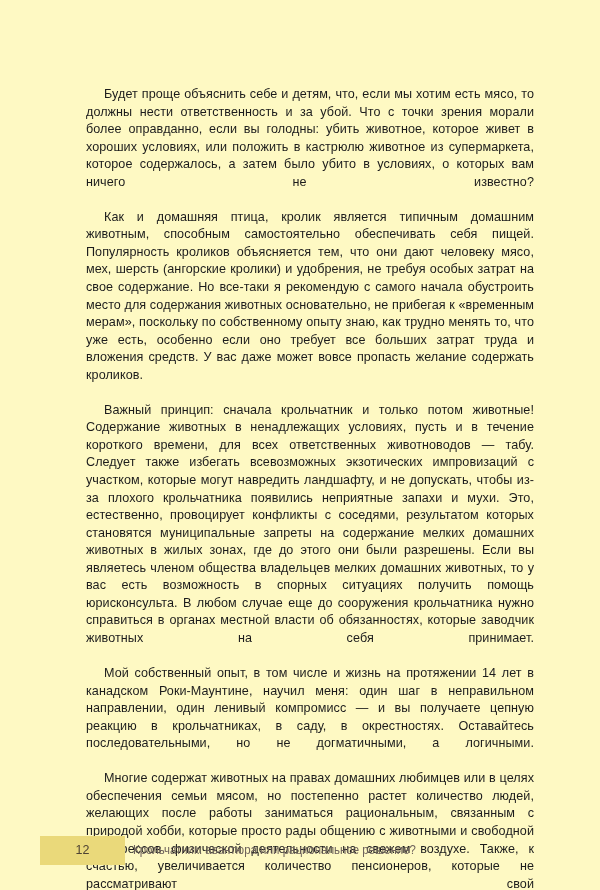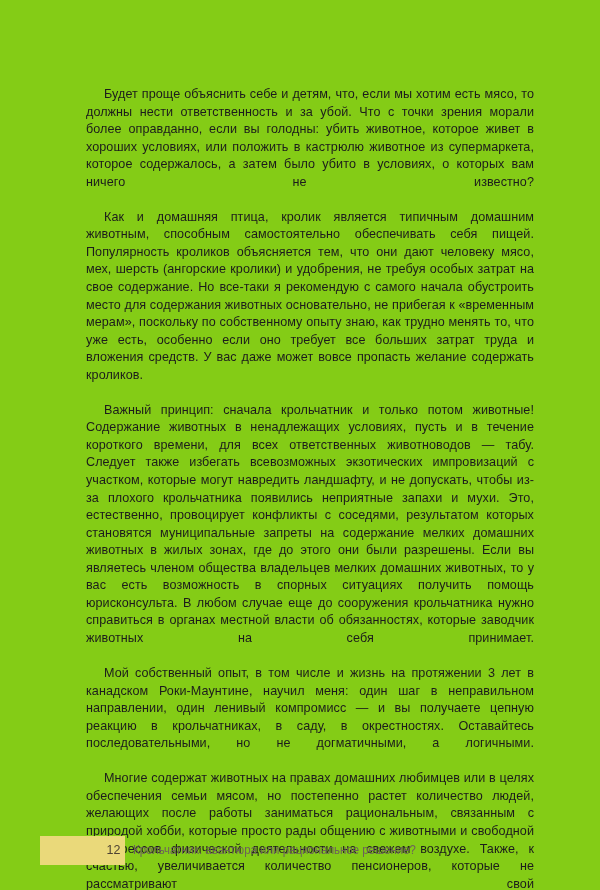--- a/index.html
+++ b/index.html
@@ -14,21 +14,21 @@
     overflow: hidden;
     font-family: "Liberation Sans", sans-serif;
     -webkit-font-smoothing: antialiased;
   }
 
   #page {
     position: absolute;
     left: 0; top: 0;
     width: 600px;
     height: 890px;
-    background: #84cc16;
+    background: #fef9c3;
   }
 
   
   #text-column {
     position: absolute;
     left: 86px;
     top: 86px;
     width: 448px;
   }
 
@@ -77,21 +77,20 @@
     position: absolute;
     left: 0;
     top: 0;
     width: 85px;
     height: 28px;
     line-height: 29px;
     text-align: center;
     font-size: 12.5px;
     color: #4e4233;
     font-family: "Liberation Sans", sans-serif;
-    margin-left: 31px;
   }
 
   #running-head {
     position: absolute;
     left: 133px;
     top: 0;
     height: 29px;
     line-height: 29px;
     font-size: 12.3px;
     color: #6d615b;
@@ -107,21 +106,21 @@
 <div id="page">
 
   <div id="text-column">
 
     <p class="para">Будет проще объяснить себе и детям, что, если мы хотим есть мясо, то должны нести ответственность и за убой. Что с точки зрения морали более оправданно, если вы голодны: убить животное, которое живет в хороших условиях, или положить в кастрюлю животное из супермаркета, которое содержалось, а затем было убито в условиях, о которых вам ничего не известно?</p>
 
     <p class="para">Как и домашняя птица, кролик является типичным домашним животным, способным самостоятельно обеспечивать себя пищей. Популярность кроликов объясняется тем, что они дают человеку мясо, мех, шерсть (ангорские кролики) и удобрения, не требуя особых затрат на свое содержание. Но все-таки я рекомендую с самого начала обустроить место для содержания животных основательно, не прибегая к «временным мерам», поскольку по собственному опыту знаю, как трудно менять то, что уже есть, особенно если оно требует все больших затрат труда и вложения средств. У вас даже может вовсе пропасть желание содержать кроликов.</p>
 
     <p class="para"><span>Важный принцип: сначала крольчатник и только потом животные! Содержание животных в ненадлежащих условиях, пусть и в течение короткого времени, для всех ответственных животноводов — табу. Следует также избегать всевозможных экзотических импровизаций с участком, которые могут навредить ландшафту, и не допускать, чтобы из-за плохого крольчатника появились неприятные запахи и мухи. Это, естественно, провоцирует конфликты с соседями, результатом которых становятся муниципальные запреты на содержание мелких домашних животных в жилых зонах, где до этого они были разрешены. Если вы являетесь членом общества владельцев мелких домашних животных, то у вас есть возможность в спорных ситуациях получить помощь юрисконсульта. В любом случае еще </span><span class="ital">до</span><span> сооружения крольчатника нужно справиться в органах местной власти об обязанностях, которые заводчик животных на себя принимает.</span></p>
 
-    <p class="para">Мой собственный опыт, в том числе и жизнь на протяжении 3 лет в канадском Роки-Маунтине, научил меня: один шаг в неправильном направлении, один ленивый компромисс — и вы получаете цепную реакцию в крольчатниках, в саду, в окрестностях. Оставайтесь последовательными, но не догматичными, а логичными.</p>
+    <p class="para">Мой собственный опыт, в том числе и жизнь на протяжении 14 лет в канадском Роки-Маунтине, научил меня: один шаг в неправильном направлении, один ленивый компромисс — и вы получаете цепную реакцию в крольчатниках, в саду, в окрестностях. Оставайтесь последовательными, но не догматичными, а логичными.</p>
 
     <p class="para">Многие содержат животных на правах домашних любимцев или в целях обеспечения семьи мясом, но постепенно растет количество людей, желающих после работы заниматься рациональным, связанным с природой хобби, которые просто рады общению с животными и свободной от стрессов физической деятельности на свежем воздухе. Также, к счастью, увеличивается количество пенсионеров, которые не рассматривают свой</p>
 
   </div>
 
   <div id="footer">
     <div id="page-number-box">
       <div id="page-number">12</div>
     </div>
     <div id="running-head">Крольчатник: авантюра или рациональное решение?</div>

